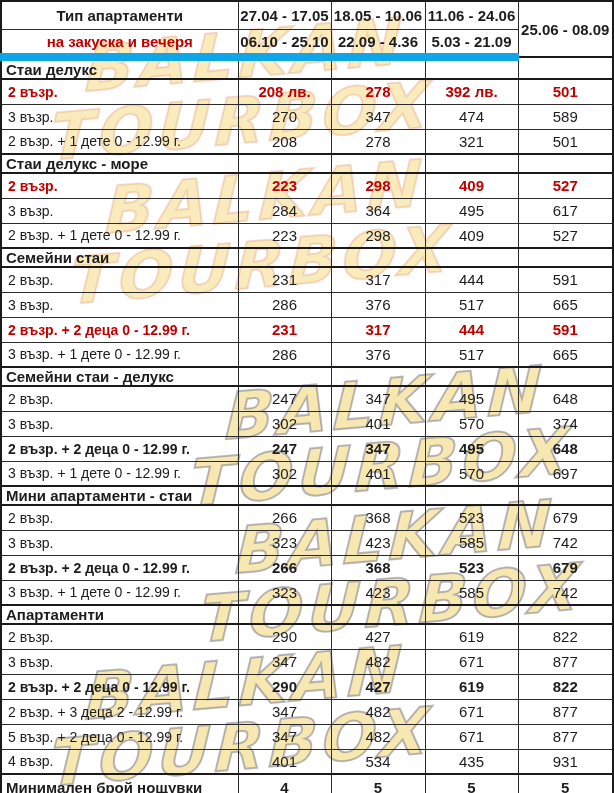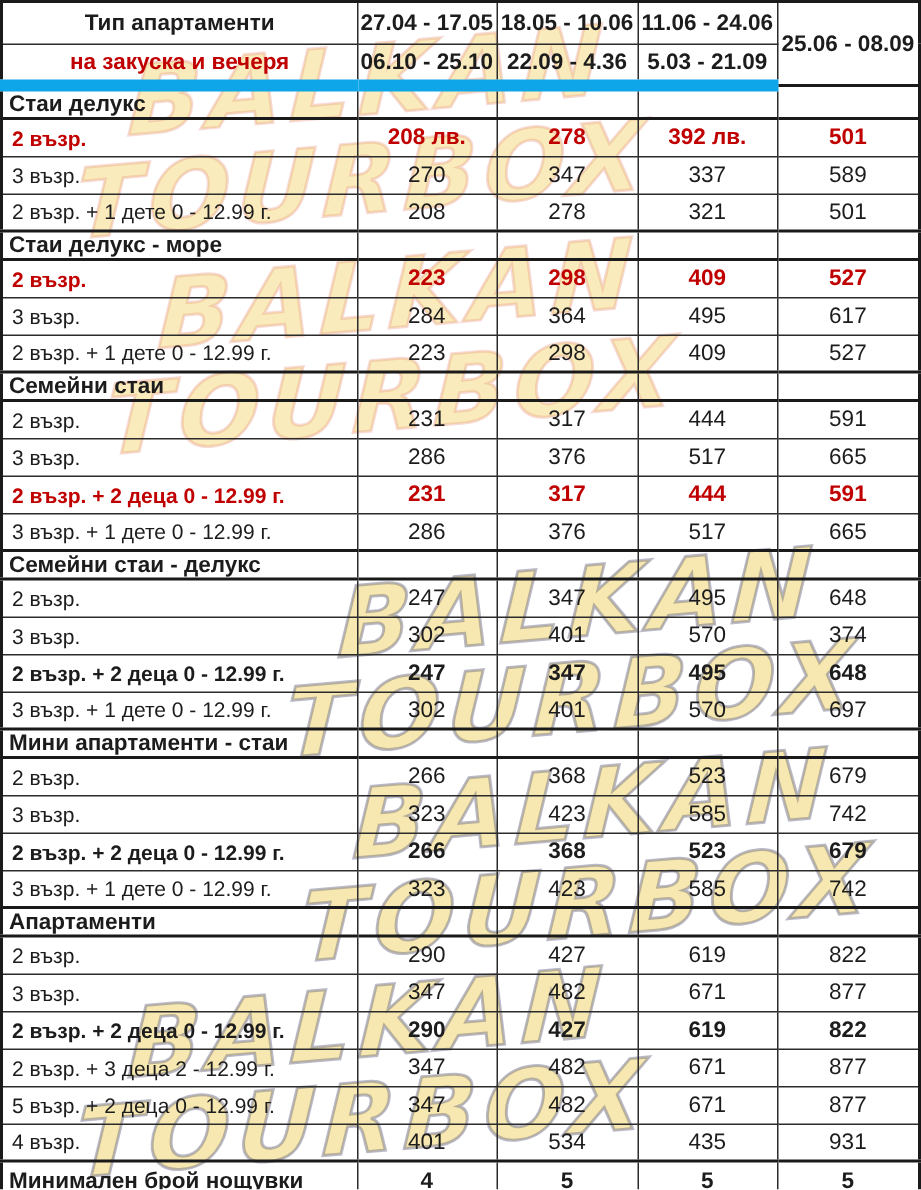--- a/index.html
+++ b/index.html
@@ -150,21 +150,21 @@
           <td class="label-cell">2 възр.</td>
           <td class="value-cell">208 лв.</td>
           <td class="value-cell">278</td>
           <td class="value-cell">392 лв.</td>
           <td class="value-cell">501</td>
         </tr>
         <tr class="data-row">
           <td class="label-cell">3 възр.</td>
           <td class="value-cell">270</td>
           <td class="value-cell">347</td>
-          <td class="value-cell">337</td>
+          <td class="value-cell">474</td>
           <td class="value-cell">589</td>
         </tr>
         <tr class="data-row">
           <td class="label-cell">2 възр. + 1 дете 0 - 12.99 г.</td>
           <td class="value-cell">208</td>
           <td class="value-cell">278</td>
           <td class="value-cell">321</td>
           <td class="value-cell">501</td>
         </tr>
         <tr class="section-row">

